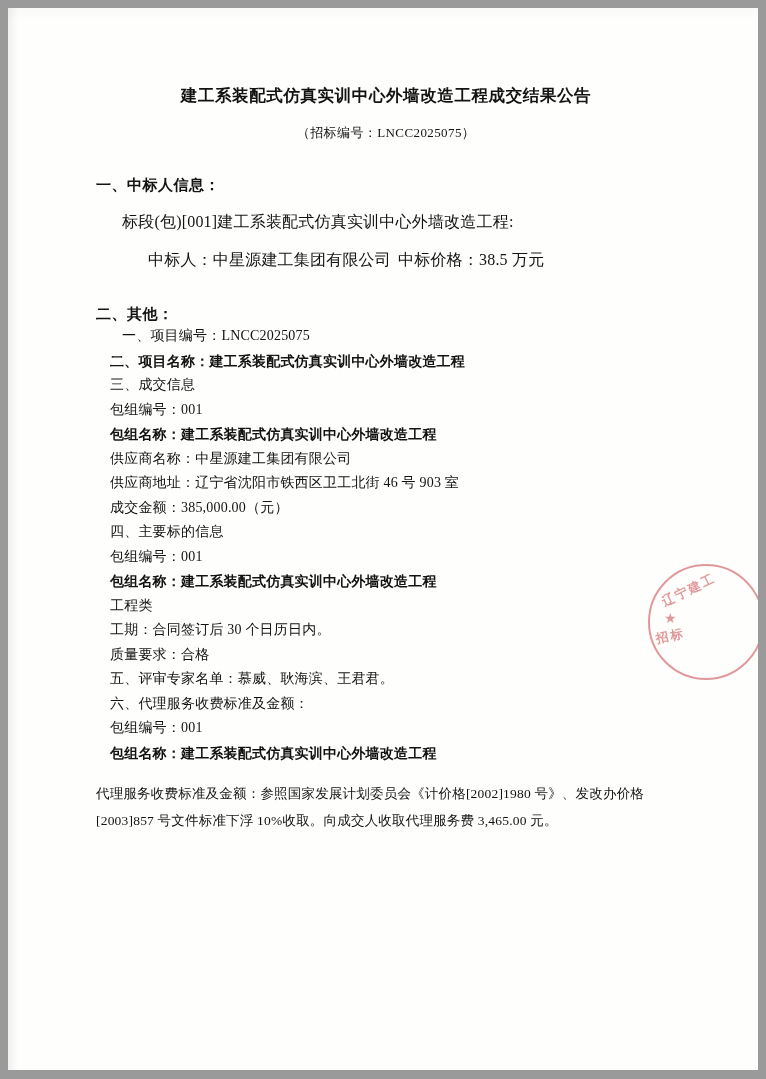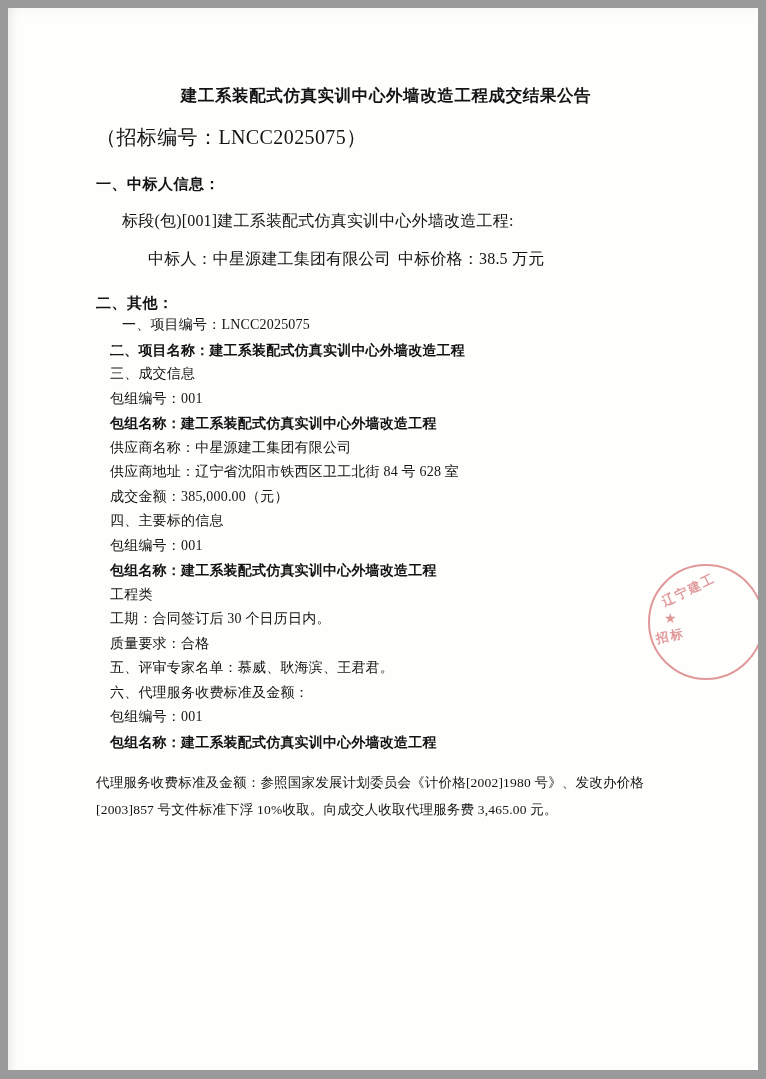--- a/index.html
+++ b/index.html
@@ -40,29 +40,29 @@
   .doc-title {
     text-align: center;
     font-size: 16.5px;
     font-weight: bold;
     letter-spacing: 0.6px;
     line-height: 1.6;
     margin: 0;
     font-family: "Liberation Sans", "DejaVu Sans", sans-serif;
   }
   .doc-subtitle {
-    text-align: left;
-    font-size: 20px;
+    text-align: center;
+    font-size: 13px;
     margin-top: 16px;
     letter-spacing: 0.4px;
   }
   .sec-head {
     font-size: 15px;
     font-weight: bold;
-    margin-top: 24px;
+    margin-top: 34px;
     letter-spacing: 0.5px;
     font-family: "Liberation Sans", "DejaVu Sans", sans-serif;
   }
   .sec-head.tight {
   }
   .indent1 {
     margin-top: 17px;
     margin-left: 26px;
     font-size: 16px;
     letter-spacing: 0.2px;
@@ -170,21 +170,21 @@
     </div>
 
     <div class="sec-head tight">二、其他：</div>
 
     <div class="line sub">一、项目编号：LNCC2025075</div>
     <div class="line ind bold-ch">二、项目名称：建工系装配式仿真实训中心外墙改造工程</div>
     <div class="line ind">三、成交信息</div>
     <div class="line ind">包组编号：001</div>
     <div class="line ind bold-ch">包组名称：建工系装配式仿真实训中心外墙改造工程</div>
     <div class="line ind">供应商名称：中星源建工集团有限公司</div>
-    <div class="line ind">供应商地址：辽宁省沈阳市铁西区卫工北街 84 号 628 室</div>
+    <div class="line ind">供应商地址：辽宁省沈阳市铁西区卫工北街 46 号 903 室</div>
     <div class="line ind">成交金额：385,000.00（元）</div>
     <div class="line ind">四、主要标的信息</div>
     <div class="line ind">包组编号：001</div>
     <div class="line ind bold-ch">包组名称：建工系装配式仿真实训中心外墙改造工程</div>
     <div class="line ind">工程类</div>
     <div class="line ind">工期：合同签订后 30 个日历日内。</div>
     <div class="line ind">质量要求：合格</div>
     <div class="line ind">五、评审专家名单：慕威、耿海滨、王君君。</div>
     <div class="line ind">六、代理服务收费标准及金额：</div>
     <div class="line ind">包组编号：001</div>

